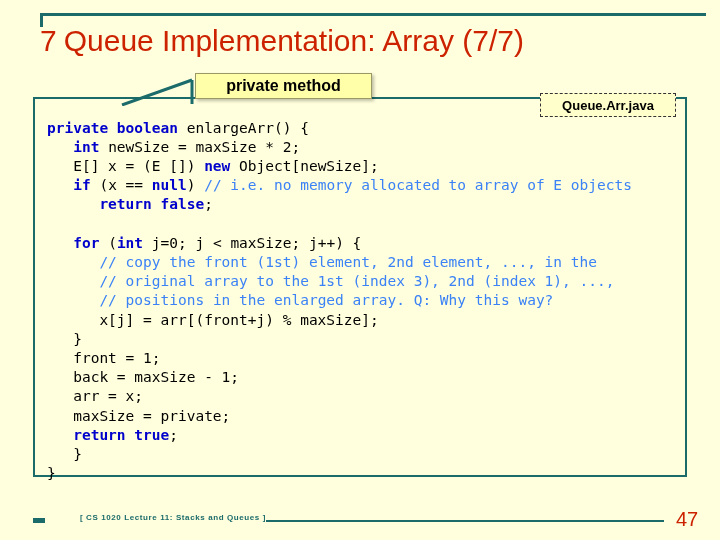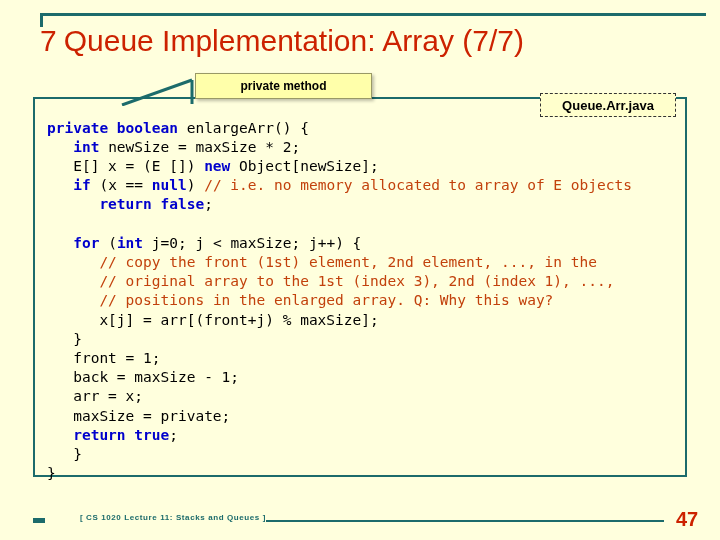--- a/index.html
+++ b/index.html
@@ -67,21 +67,21 @@
   
   .callout-private {
     position: absolute;
     left: 195px;
     top: 73px;
     width: 177px;
     height: 26px;
     background: #ffffaa;
     border: 1px solid #999966;
     box-shadow: 2px 2px 3px rgba(0,0,0,0.25);
-    font-size: 12px;
+    font-size: 16px;
     font-weight: bold;
     color: #000000;
     display: flex;
     align-items: center;
     justify-content: center;
     box-sizing: border-box;
     z-index: 5;
   }
   .callout-line {
     position: absolute;
@@ -118,21 +118,21 @@
     top: 104px;
     font-family: "DejaVu Sans Mono", monospace;
     font-size: 14.5px;
     line-height: 19.2px;
     color: #000000;
     white-space: pre;
     letter-spacing: 0px;
     z-index: 3;
   }
   .code .kw { color: #0000cc; font-weight: bold; }
-  .code .cm { color: #c2410c; }
+  .code .cm { color: #3b82f6; }
 
   
   .footer-rule {
     position: absolute;
     left: 266px;
     top: 520px;
     width: 398px;
     height: 2px;
     background: #1c6b6b;
   }
@@ -153,21 +153,21 @@
     color: #1c6b6b;
     white-space: nowrap;
     letter-spacing: 0.6px;
     padding-left: 28px;
   }
   .page-num {
     position: absolute;
     left: 676px;
     top: 508px;
     font-size: 20px;
-    font-weight: bold;
+    font-weight: normal;
     color: #cc2200;
   }
 </style>
 </head>
 <body>
 
 <div class="top-rule-long"></div>
 <div class="top-rule-tick"></div>
 
 <div class="slide-title">

